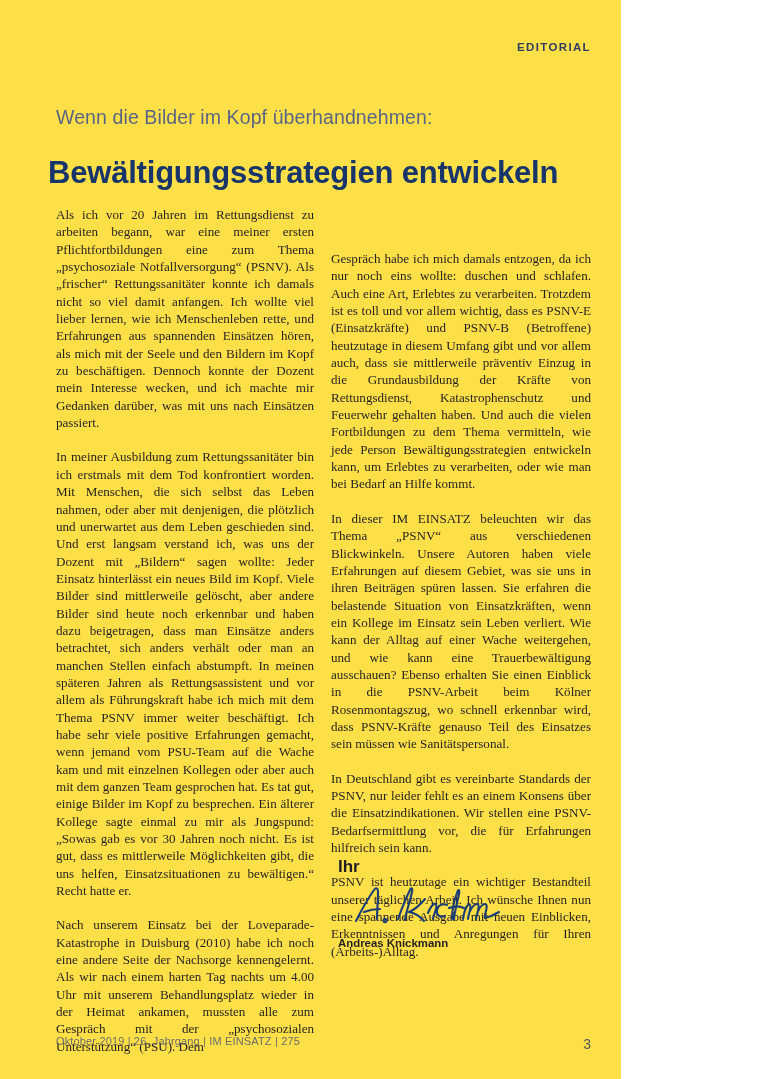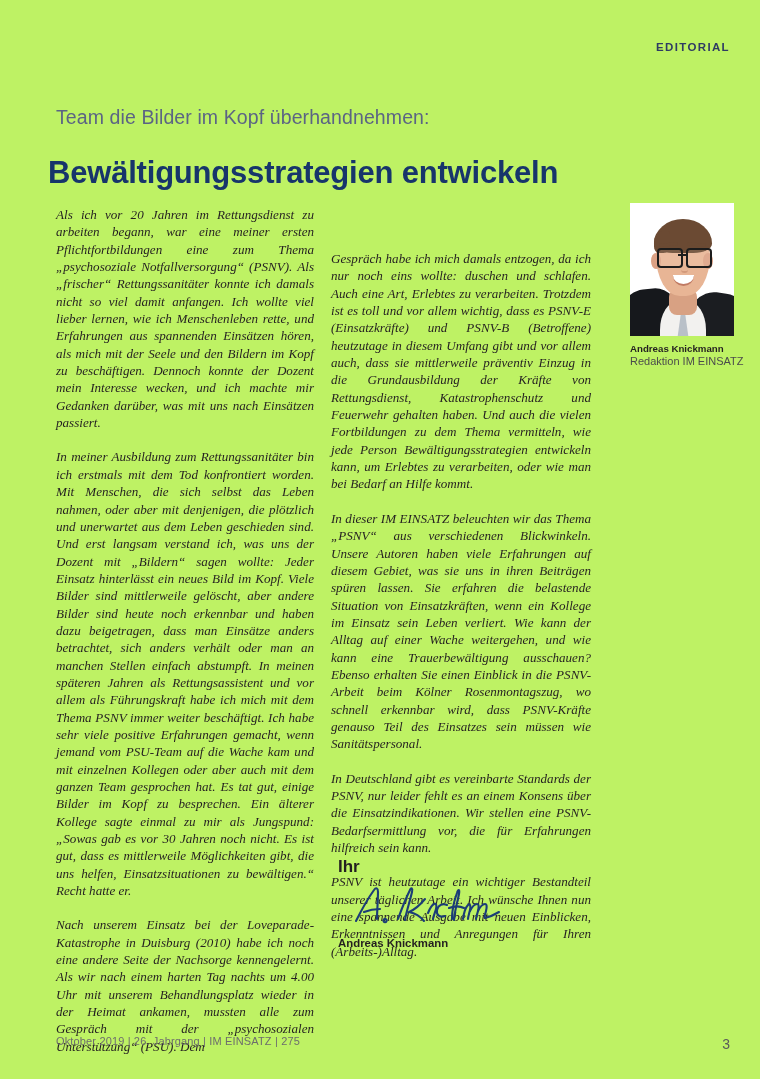--- a/index.html
+++ b/index.html
@@ -6,23 +6,23 @@
     margin: 0;
     padding: 0;
     background: #ffffff;
   }
   body {
     font-family: "Liberation Serif", serif;
     color: #231f20;
   }
   .page {
     position: relative;
-    width: 760px;
+    width: 621px;
     height: 1079px;
-    background: #bef264;
+    background: #fde047;
     overflow: hidden;
     box-sizing: border-box;
   }
 
   
   .running-head {
     position: absolute;
     top: 41px;
     right: 30px;
     font-family: "Liberation Sans", sans-serif;
@@ -58,21 +58,20 @@
   .col {
     position: absolute;
     top: 206px;
     width: 258px;
     font-size: 13.1px;
     line-height: 17.35px;
     text-align: justify;
     text-justify: inter-word;
     hyphens: manual;
     color: #231f20;
-    font-style: italic;
   }
   .col p {
     margin: 0 0 17px 0;
   }
   .col p:last-child { margin-bottom: 0; }
   .col-1 { left: 56px; }
   .col-2 { left: 331px; width: 260px; margin-top: 44px; }
 
   
 
@@ -262,21 +261,21 @@
     color: #5a5a5a;
   }
 </style>
 </head>
 <body>
 
 <div class="page">
 
   <div class="running-head">EDITORIAL</div>
 
-  <div class="kicker">Team die Bilder im Kopf überhandnehmen:</div>
+  <div class="kicker">Wenn die Bilder im Kopf überhandnehmen:</div>
 
   <h1 class="headline">Bewältigungsstrategien entwickeln</h1>
 
   <div class="col col-1">
     <p>Als ich vor 20 Jahren im Rettungsdienst zu arbeiten begann, war eine meiner ersten Pflichtfortbildungen eine zum Thema „psychosoziale Notfallversorgung“ (PSNV). Als „frischer“ Rettungssanitäter konnte ich damals nicht so viel damit anfangen. Ich wollte viel lieber lernen, wie ich Menschenleben rette, und Erfahrungen aus spannenden Einsätzen hören, als mich mit der Seele und den Bildern im Kopf zu beschäftigen. Dennoch konnte der Dozent mein Interesse wecken, und ich machte mir Gedanken darüber, was mit uns nach Einsätzen passiert.</p>
     <p>In meiner Ausbildung zum Rettungssanitäter bin ich erstmals mit dem Tod konfrontiert worden. Mit Menschen, die sich selbst das Leben nahmen, oder aber mit denjenigen, die plötzlich und unerwartet aus dem Leben geschieden sind. Und erst langsam verstand ich, was uns der Dozent mit „Bildern“ sagen wollte: Jeder Einsatz hinterlässt ein neues Bild im Kopf. Viele Bilder sind mittlerweile gelöscht, aber andere Bilder sind heute noch erkennbar und haben dazu beigetragen, dass man Einsätze anders betrachtet, sich anders verhält oder man an manchen Stellen einfach abstumpft. In meinen späteren Jahren als Rettungsassistent und vor allem als Führungskraft habe ich mich mit dem Thema PSNV immer weiter beschäftigt. Ich habe sehr viele positive Erfahrungen gemacht, wenn jemand vom PSU-Team auf die Wache kam und mit einzelnen Kollegen oder aber auch mit dem ganzen Team gesprochen hat. Es tat gut, einige Bilder im Kopf zu besprechen. Ein älterer Kollege sagte einmal zu mir als Jungspund: „Sowas gab es vor 30 Jahren noch nicht. Es ist gut, dass es mittlerweile Möglichkeiten gibt, die uns helfen, Einsatzsituationen zu bewältigen.“ Recht hatte er.</p>
     <p>Nach unserem Einsatz bei der Loveparade-Katastrophe in Duisburg (2010) habe ich noch eine andere Seite der Nachsorge kennengelernt. Als wir nach einem harten Tag nachts um 4.00 Uhr mit unserem Behandlungsplatz wieder in der Heimat ankamen, mussten alle zum Gespräch mit der „psychosozialen Unterstützung“ (PSU). Dem</p>
   </div>
 
   <div class="col col-2">

